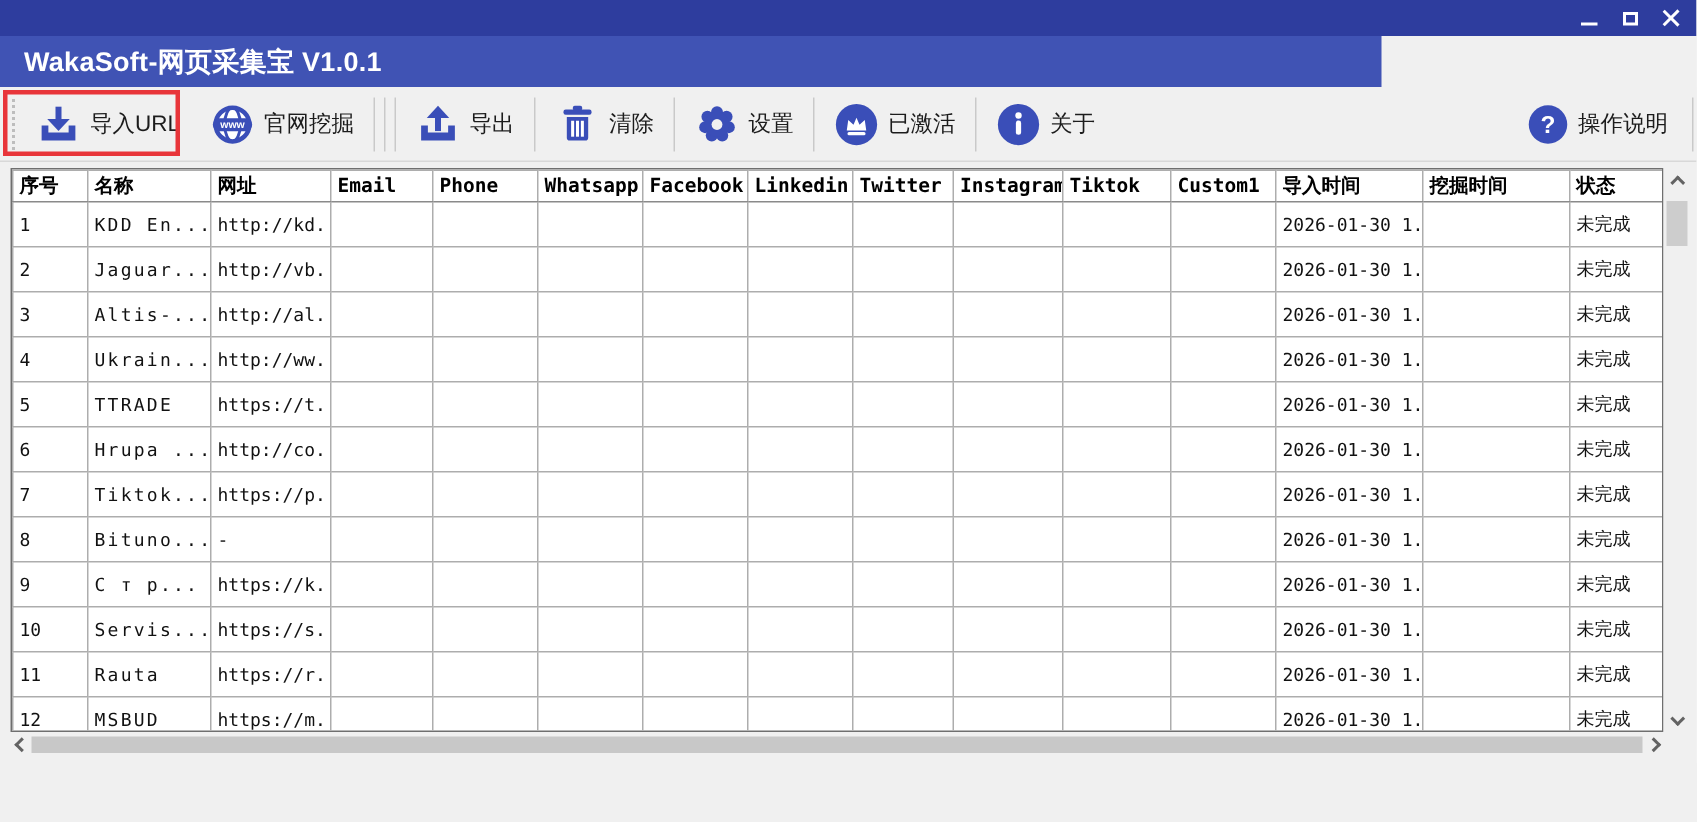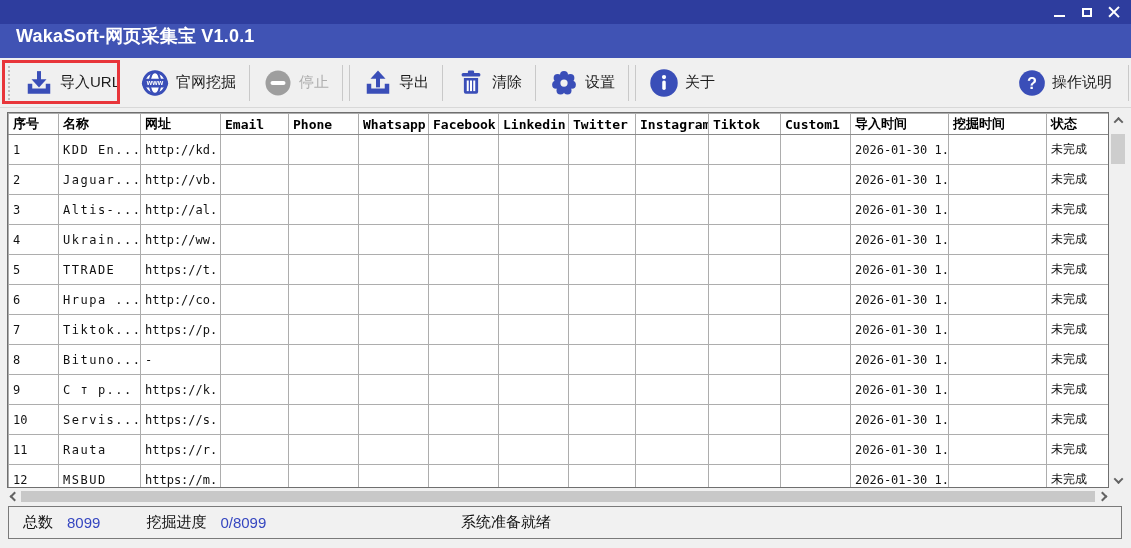--- a/index.html
+++ b/index.html
@@ -11,21 +11,21 @@
   .caption-bar { position:absolute; left:0; top:0; width:1131px; height:24px; background:#2e3d9e; display:flex; justify-content:flex-end; align-items:center; }
   .win-btn { width:27px; height:22px; display:flex; align-items:center; justify-content:center; cursor:pointer; }
   .win-btn:last-child { margin-right:4px; }
   .min-glyph { width:11px; height:2px; background:#fff; margin-top:7px; }
   .max-glyph { width:10px; height:9px; border:2px solid #fff; }
   .close-glyph { position:relative; width:12px; height:12px; }
   .close-glyph::before,.close-glyph::after { content:""; position:absolute; left:5px; top:-1px; width:2.4px; height:14px; background:#fff; }
   .close-glyph::before { transform:rotate(45deg); }
   .close-glyph::after { transform:rotate(-45deg); }
 
-  .title-bar { position:absolute; left:0; top:24px; width:1131px; height:34px; background:#4053b4; display:flex; }
+  .title-bar { position:absolute; left:0; top:24px; width:921px; height:34px; background:#4053b4; display:flex; align-items:center; }
   .app-title { color:#fff; font-size:18px; font-weight:bold; margin-left:16px; letter-spacing:.2px; }
 
   
   .toolbar { position:absolute; left:0; top:58px; width:1131px; height:50px; background:#f0f0f0; border-bottom:1px solid #d8d8d8; display:flex; align-items:center; padding-left:8px; }
   .drag-handle { width:0; height:34px; border-left:2px dotted #bdbdbd; margin-right:4px; }
   .tb-btn { display:flex; align-items:center; gap:6px; padding:6px 10px; cursor:pointer; white-space:nowrap; }
   .tb-btn .lbl { font-size:15px; color:#1c1c1c; }
   .tb-btn.disabled .lbl { color:#aeaeae; }
   .tb-sep { width:0; height:36px; border-left:1px solid #c9c9c9; margin:0 3px; }
   .tb-btn svg { display:block; }
@@ -109,29 +109,20 @@
           <line x1="3" y1="12" x2="21" y2="12" stroke="#3a4eb8" stroke-width="1.6"></line>
           <rect x="1.5" y="8.6" width="21" height="7" rx="3.5" fill="#3a4eb8"></rect>
           <text x="12" y="13.9" font-size="5.6" font-weight="bold" text-anchor="middle" fill="#fff" font-family="Liberation Sans, sans-serif">www</text>
         </svg>
       </span>
       <span class="lbl">官网挖掘</span>
     </div>
 
     <span class="tb-sep"></span>
 
-    <div class="tb-btn disabled">
-      <span>
-        <svg width="30" height="30" viewBox="0 0 24 24">
-          <circle cx="12" cy="12" r="10" fill="#9e9e9e"></circle>
-          <rect x="6" y="10.4" width="12" height="3.2" rx="1.6" fill="#fff"></rect>
-        </svg>
-      </span>
-      <span class="lbl">停止</span>
-    </div>
 
     <span class="tb-sep"></span>
 
 
     <span class="tb-sep"></span>
 
     <div class="tb-btn">
       <span>
         <svg width="30" height="30" viewBox="0 0 24 24" fill="#3a4eb8">
           <polygon points="12,2 18,8.5 6,8.5"></polygon>
@@ -172,20 +163,30 @@
           <circle cx="17.1" cy="7.9" r="3.2"></circle>
             <circle cx="12" cy="12" r="6.6"></circle>
           <circle cx="12" cy="12" r="2.9" fill="#f0f0f0"></circle>
         </svg>
       </span>
       <span class="lbl">设置</span>
     </div>
 
     <span class="tb-sep"></span>
 
+    <div class="tb-btn">
+      <span>
+        <svg width="30" height="30" viewBox="0 0 24 24">
+          <circle cx="12" cy="12" r="11" fill="#3a4eb8"></circle>
+          <path d="M6.8 15.2 L7.6 9.6 L10.4 12.1 L12 8.4 L13.6 12.1 L16.4 9.6 L17.2 15.2 Z" fill="#fff"></path>
+          <rect x="7.2" y="16" width="9.6" height="1.7" rx="0.8" fill="#fff"></rect>
+        </svg>
+      </span>
+      <span class="lbl">已激活</span>
+    </div>
 
     <span class="tb-sep"></span>
 
     <div class="tb-btn">
       <span>
         <svg width="30" height="30" viewBox="0 0 24 24">
           <circle cx="12" cy="12" r="11" fill="#3a4eb8"></circle>
           <circle cx="12" cy="7.2" r="1.7" fill="#fff"></circle>
           <rect x="10.6" y="9.9" width="2.8" height="7.6" rx="1.3" fill="#fff"></rect>
         </svg>
@@ -467,21 +468,14 @@
   <div class="hscroll">
     <div class="sb-btn first">
         <span class="chev left"></span>
       </div>
     <div class="thumb"></div>
     <div class="sb-btn last">
         <span class="chev right"></span>
       </div>
   </div>
 
-  <div class="status-bar">
-    <span class="k">总数</span>
-    <span class="v">8099</span>
-    <span class="k k2">挖掘进度</span>
-    <span class="v">0/8099</span>
-    <span class="status-msg">系统准备就绪</span>
-  </div>
 
 </div>
 
 </body></html>

